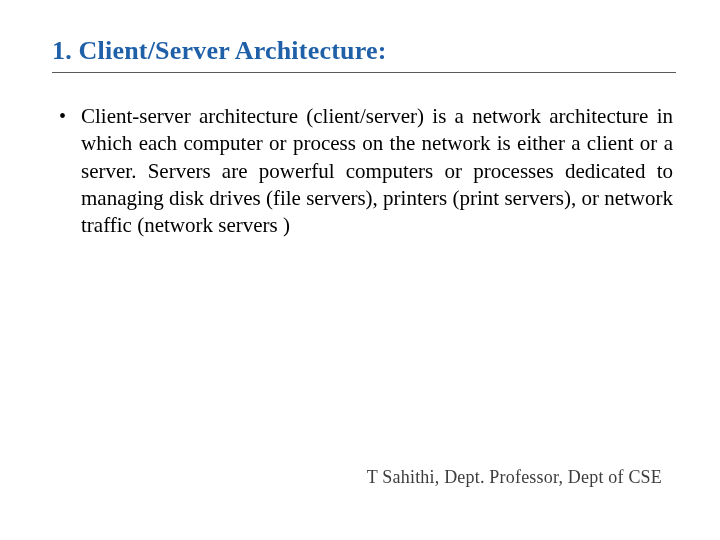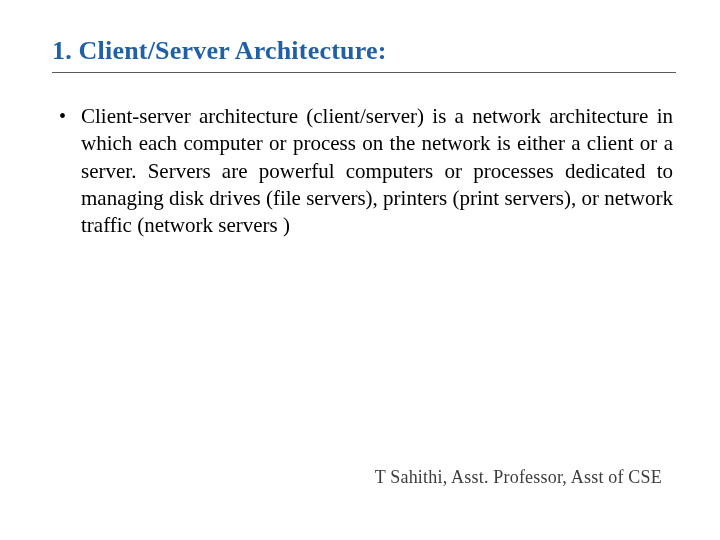--- a/index.html
+++ b/index.html
@@ -62,14 +62,14 @@
   </style>
 </head>
 <body>
 
 <div class="slide">
   <h1 class="title">1. Client/Server Architecture:</h1>
   <div class="title-underline"></div>
   <ul class="bullet-list">
     <li class="bullet-item">Client-server architecture (client/server) is a network architecture in which each computer or process on the network is either a client or a server. Servers are powerful computers or processes dedicated to managing disk drives (file servers), printers (print servers), or network traffic (network servers )</li>
   </ul>
-  <div class="footer">T Sahithi, Asst. Professor, Asst of CSE</div>
+  <div class="footer">T Sahithi, Dept. Professor, Dept of CSE</div>
 </div>
 
 </body></html>

